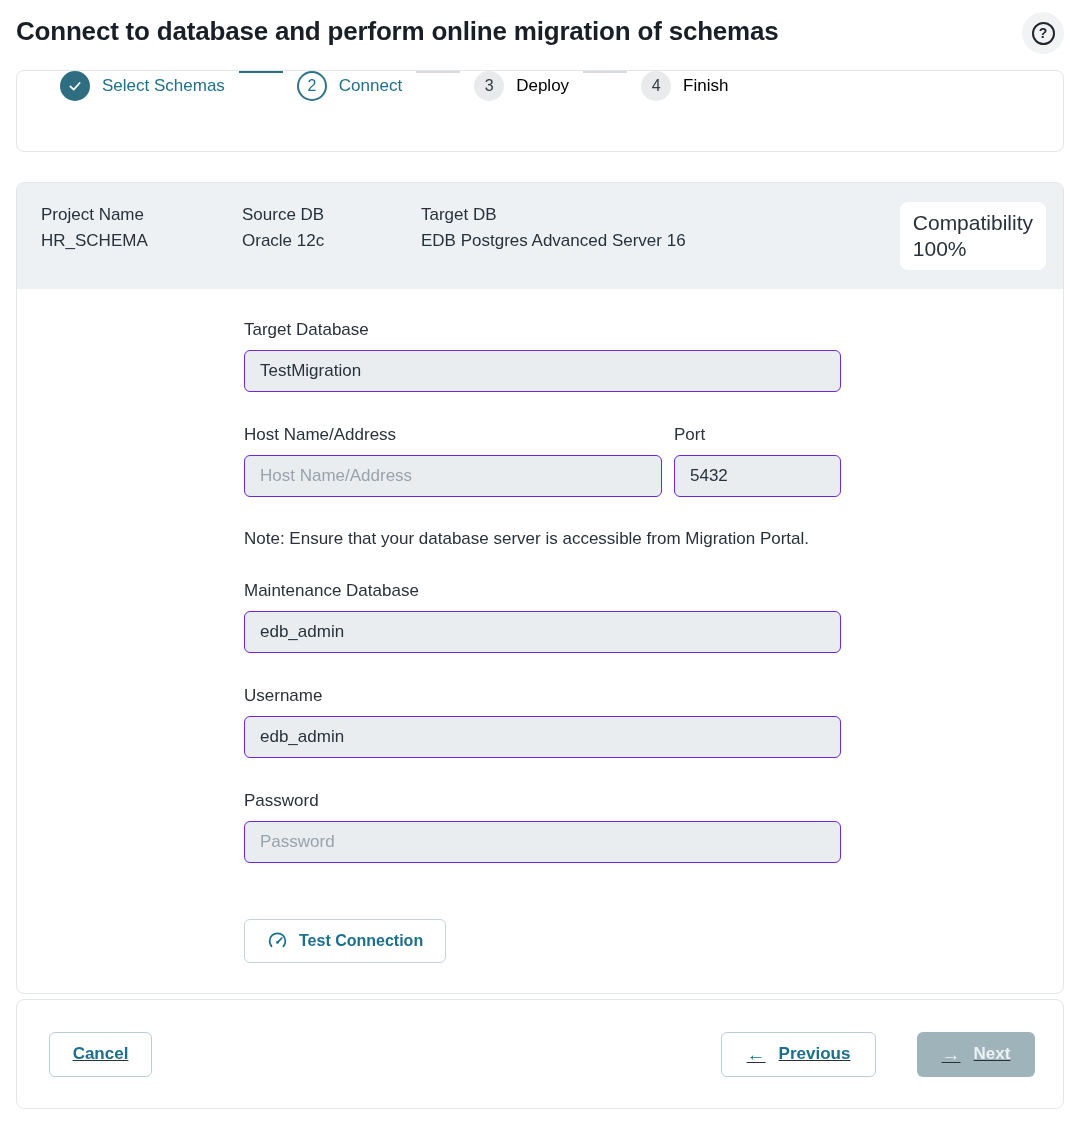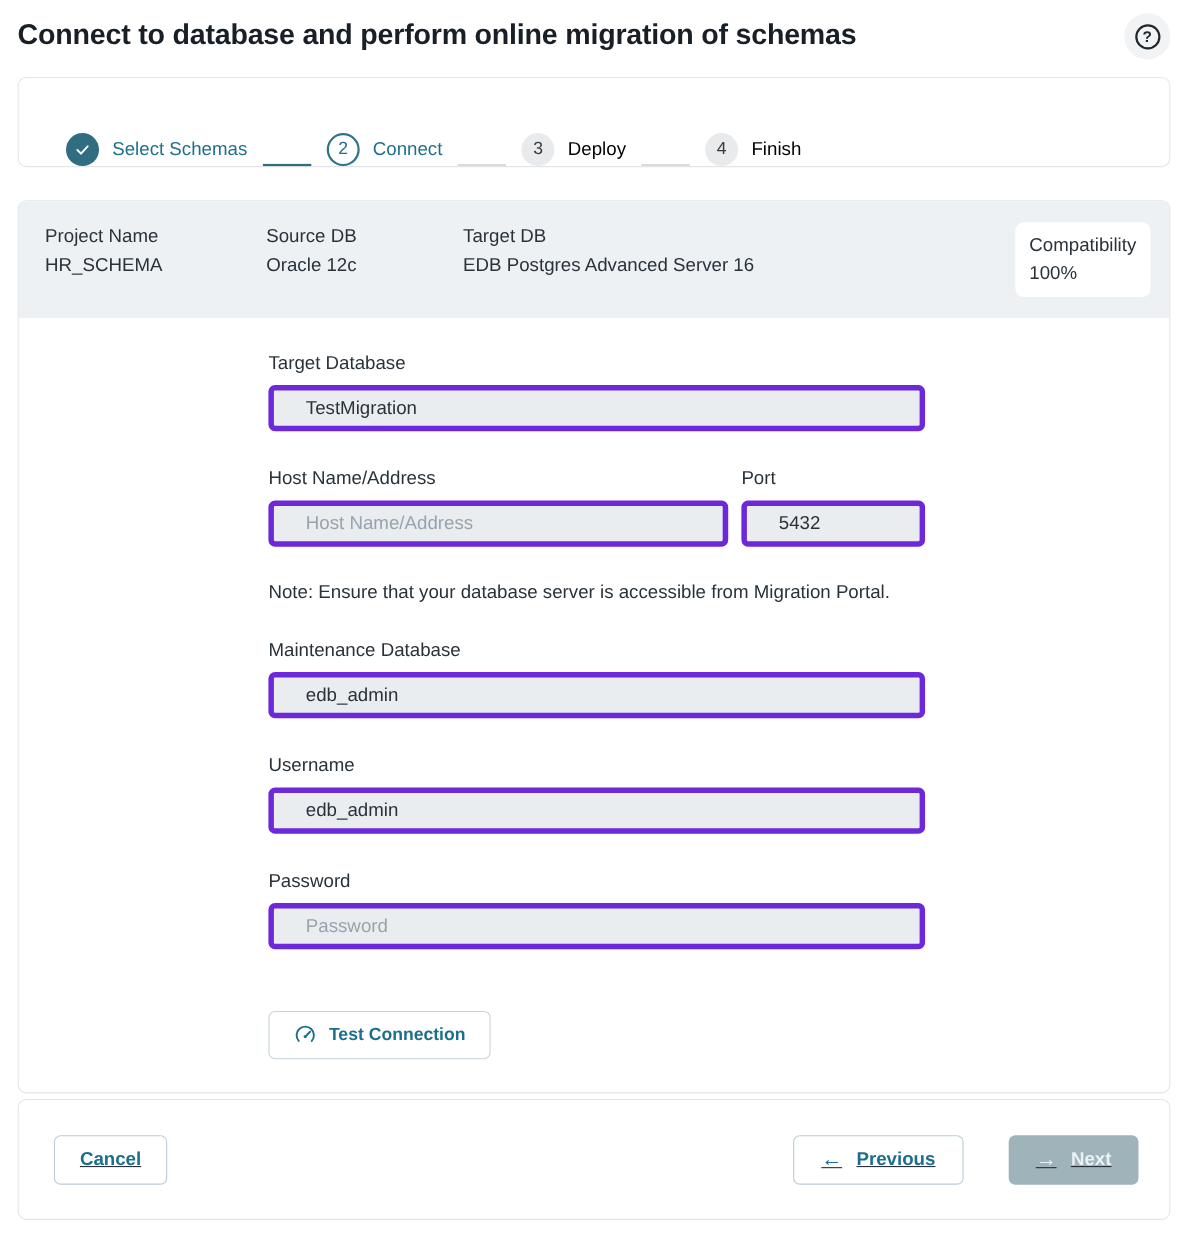--- a/index.html
+++ b/index.html
@@ -17,50 +17,50 @@
   .help-btn { width:42px; height:42px; border-radius:50%; background:#f1f3f4; border:none;
     display:flex; align-items:center; justify-content:center; cursor:pointer; padding:0; }
   .help-circle { width:23px; height:23px; border:2px solid #20272e; border-radius:50%;
     display:flex; align-items:center; justify-content:center;
     font-size:14px; font-weight:700; color:#20272e; line-height:1; }
 
   
   .card { border:1px solid #e2e6e9; border-radius:8px; margin:0 16px; background:#fff; }
 
   
-  .stepper-card { height:82px; display:flex; align-items:flex-end; padding-left:43px; margin-top:14px; }
+  .stepper-card { height:82px; display:flex; align-items:flex-start; padding-left:43px; margin-top:14px; }
   .step { display:flex; align-items:center; }
   .step-circle { width:30px; height:30px; border-radius:50%; display:flex; align-items:center;
     justify-content:center; font-size:16px; flex:0 0 30px; }
   .step-complete .step-circle { background:#2f6e80; }
   .step-active .step-circle { border:2px solid #2f7389; color:#20708b; background:#fff; }
   .step-upcoming .step-circle { background:#e8eaec; color:#343c43; }
   .step-label { margin-left:12px; font-size:17px; }
   .step-complete .step-label, .step-active .step-label { color:#20708b; }
   .step-upcoming .step-label { color:#000000; }
   .connector { width:44px; height:2px; background:#d8dcdf; margin:0 14px; }
   .connector.done { background:#2f6e80; }
 
   
   .main-card { margin-top:30px; overflow:hidden; }
   .summary-bar { background:#edf1f4; display:flex; align-items:flex-start;
     padding:19px 17px 19px 24px; min-height:91px; }
   .sum-item { font-size:17px; color:#29323a; line-height:26px; }
   .sum-label { display:block; }
   .sum-value { display:block; }
   .w1 { width:201px; } .w2 { width:166px; } .w3 { width:179px; } .w4 { flex:1; }
-  .compat-box { background:#ffffff; border-radius:8px; padding:8px 13px; font-size:17px;
+  .compat-box { background:#ffffff; border-radius:8px; padding:8px 13px; font-size:21px;
     line-height:26px; color:#29323a; }
 
   
   .form-area { padding:31px 0 30px 227px; }
   .field { margin-bottom:33px; width:597px; }
   .field-label { display:block; font-size:17px; color:#29323a; margin-bottom:10px; }
-  .text-input { height:42px; width:100%; background:#e9edf0; border:5px solid #6d28d9;
-    border-radius:6px; padding:0 29px; font-size:17px; color:#29323a; font-family:inherit; }
+  .text-input { height:42px; width:100%; background:#e9edf0; border:1px solid #6d28d9;
+    border-radius:6px; padding:0 15px; font-size:17px; color:#29323a; font-family:inherit; }
   .text-input::placeholder { color:#99a3ac; }
   .row { display:flex; gap:12px; width:597px; margin-bottom:29px; }
   .host-field { width:418px; margin:0; }
   .port-field { width:167px; margin:0; }
   .note { font-size:17px; color:#29323a; line-height:26px; width:585px; margin:0 0 29px; }
   .test-btn { margin-top:23px; display:inline-flex; align-items:center; gap:11px; height:44px;
     padding:0 22px; background:#fff; border:1px solid #c6d4da; border-radius:6px;
     color:#1c6f8c; font-weight:700; font-size:16px; cursor:pointer; font-family:inherit; }
 
   

